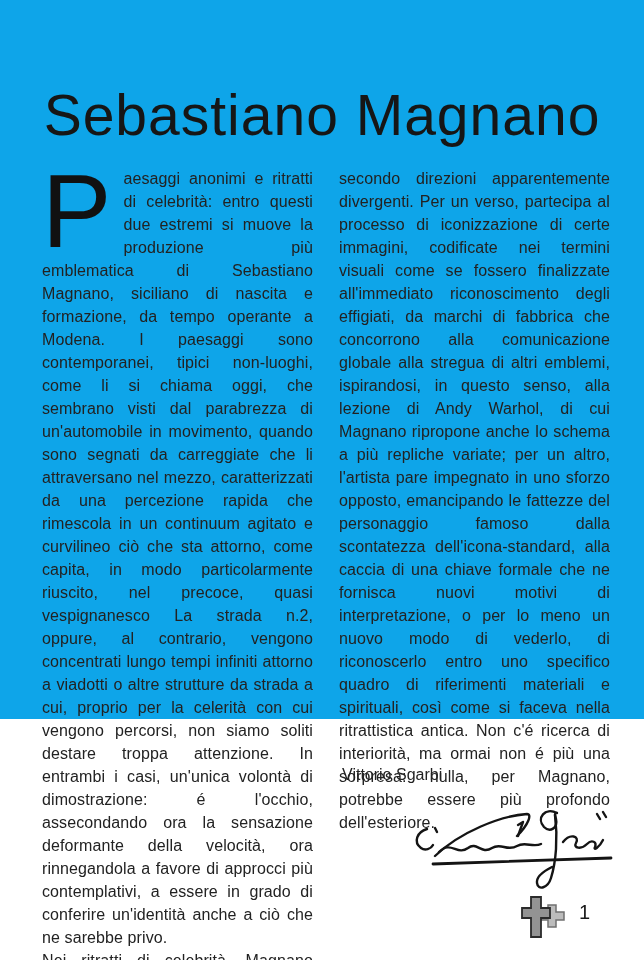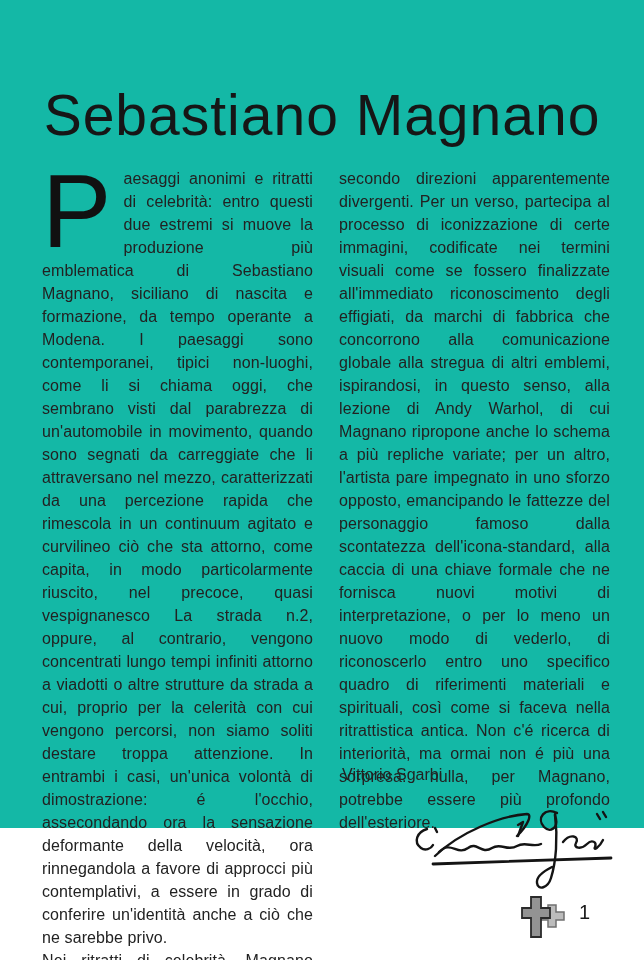--- a/index.html
+++ b/index.html
@@ -4,21 +4,21 @@
 <style>
   * { margin:0; padding:0; box-sizing:border-box; }
   html,body { background:#ffffff; }
   body {
     width:644px; height:960px;
     font-family:"Liberation Sans", sans-serif;
     color:#1c1c1c;
     position:relative;
     overflow:hidden;
   }
-  .page { position:relative; width:644px; height:828px; background:#14b8a6; }
+  .page { position:relative; width:644px; height:719px; background:#0ea5e9; }
 
   .title {
     position:absolute; top:82px; left:0; width:644px;
     text-align:center;
     font-size:57px; font-weight:300; letter-spacing:1px;
     color:#161616; white-space:nowrap;
   }
 
   .columns {
     position:absolute; top:167px; left:42px; width:568px;

